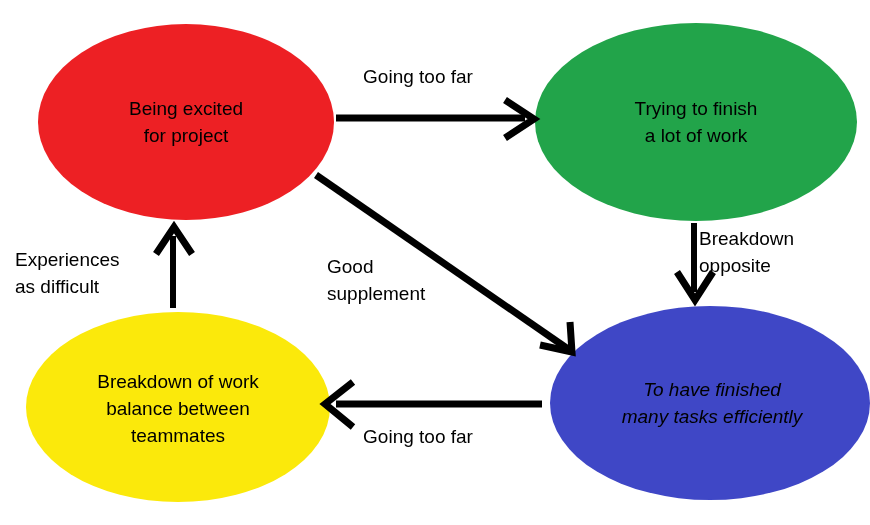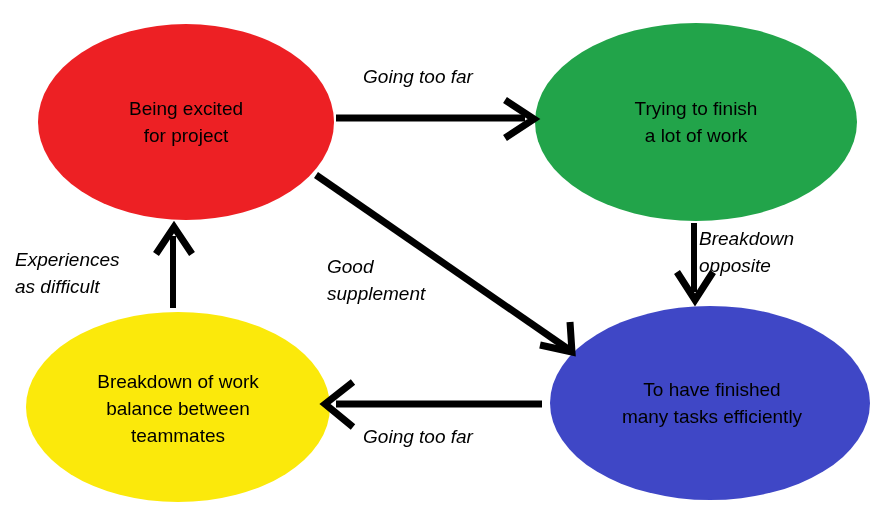--- a/index.html
+++ b/index.html
@@ -33,21 +33,20 @@
     font-size: 19px;
     line-height: 27px;
     white-space: pre-line;
     pointer-events: none;
     transform: translate(-50%, -50%);
   }
   .edge-label {
     position: absolute;
     color: #000000;
     font-family: "Liberation Sans", sans-serif;
-    font-style: italic;
     font-size: 19px;
     line-height: 27px;
     white-space: pre-line;
     pointer-events: none;
     transform: translate(-50%, -50%);
     text-align: left;
   }
 </style>
 </head>
 <body>
@@ -87,21 +86,21 @@
     </g>
 
   </svg>
 
   <div class="node-label" style="left:186px; top:122px; width:230px;">Being excited
 for project</div>
 
   <div class="node-label" style="left:696px; top:122px; width:250px;">Trying to finish
 a lot of work</div>
 
-  <div class="node-label" style="left:712px; top:403px; width:280px;">To have finished
+  <div class="node-label" style="left:712px; top:403px; width:280px;font-style:italic;">To have finished
 many tasks efficiently</div>
 
   <div class="node-label" style="left:178px; top:408px; width:250px;">Breakdown of work
 balance between
 teammates</div>
 
   <div class="edge-label" style="left:418px; top:76px; width:180px; text-align:center;">Going too far</div>
 
   <div class="edge-label" style="left:769px; top:252px; width:140px;">Breakdown
 opposite</div>

